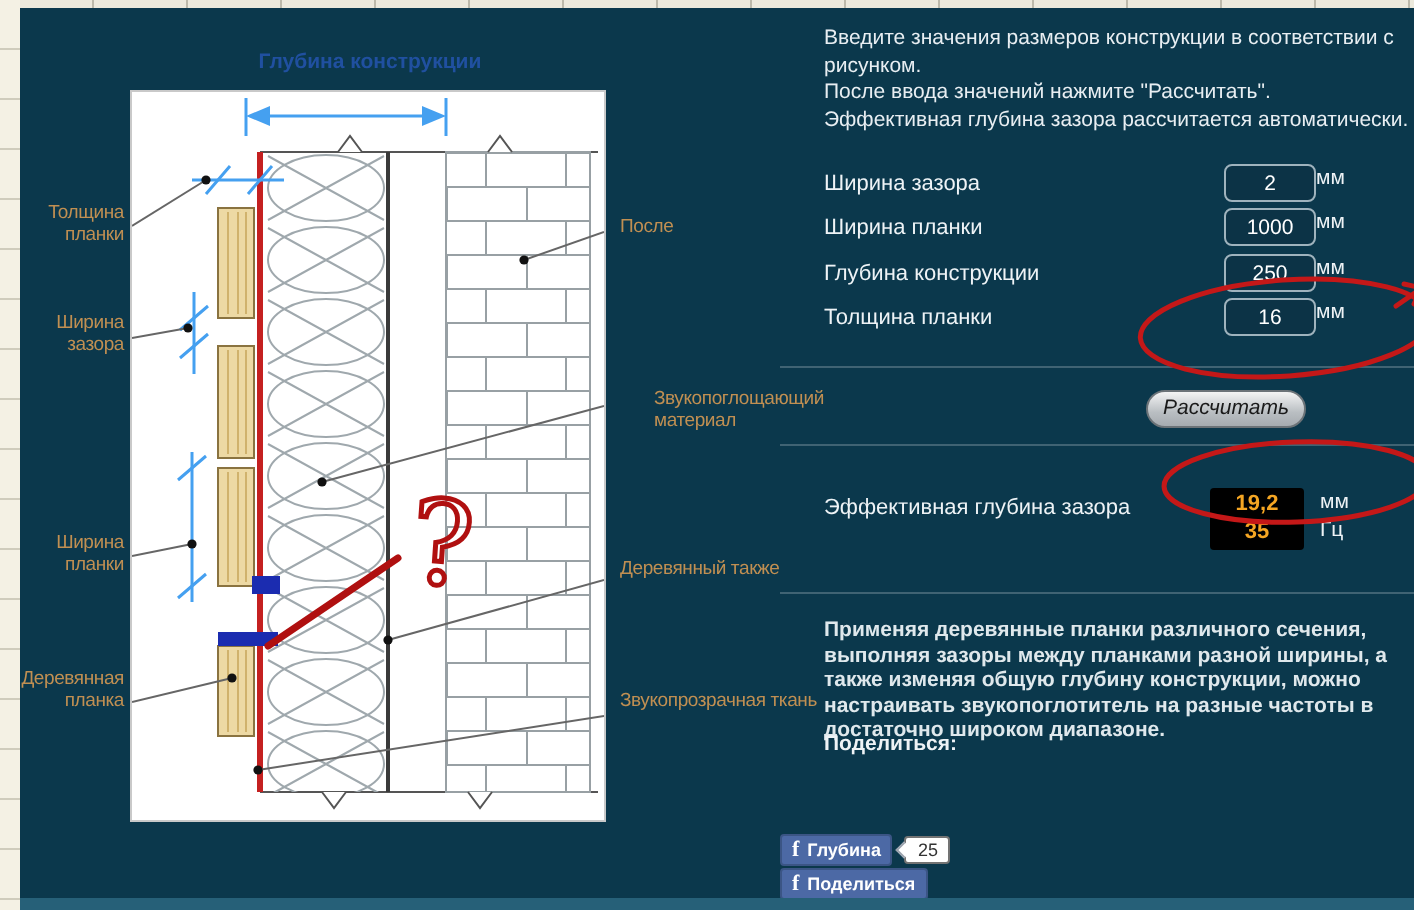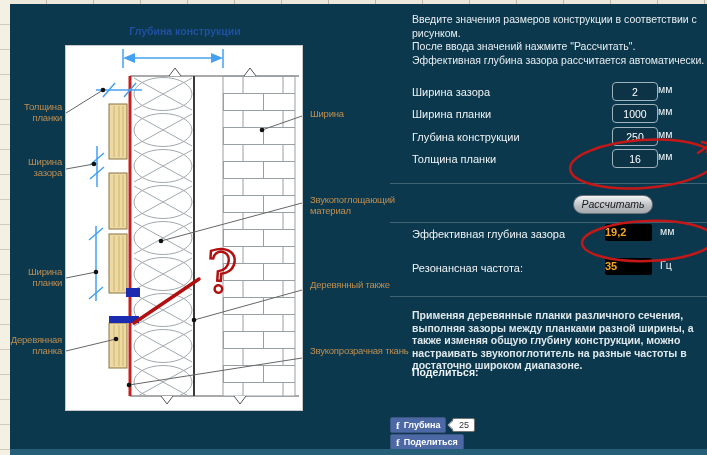--- a/index.html
+++ b/index.html
@@ -30,21 +30,21 @@
     color:#2050a0;font-size:10.5px;font-weight:bold;
   }
   .diagram-box{
     position:absolute;left:55px;top:41px;width:238px;height:366px;background:#ffffff;
     border:1px solid #c9c9c9;box-sizing:border-box;
   }
   .dlab{position:absolute;color:#c08f52;font-size:9.5px;line-height:11px;letter-spacing:-0.2px;}
   .dlab.left{left:0;width:52px;text-align:right;}
   .dlab.right{left:300px;width:100px;text-align:left;}
   .dl-1{top:97px;}  .dl-2{top:152px;} .dl-3{top:262px;} .dl-4{top:330px;}
-  .dr-1{top:104px;} .dr-2{top:190px;} .dr-3{top:275px;} .dr-4{top:341px;}
+  .dr-1{top:104px;} .dr-2{top:190px;margin-left:17px;} .dr-3{top:275px;} .dr-4{top:341px;}
 
   
   .intro{position:absolute;left:402px;top:9px;width:300px;font-size:10.5px;line-height:13.5px;color:#e8eef2;}
   .sep{position:absolute;left:380px;width:317px;height:1px;background:rgba(255,255,255,0.22);}
   .sep-1{top:179px;} .sep-2{top:218px;} .sep-3{top:292px;}
 
   .form-row{position:absolute;left:402px;width:295px;height:18px;}
   .fr-1{top:78px;} .fr-2{top:100px;} .fr-3{top:123px;} .fr-4{top:145px;}
   .form-row .flabel{font-size:11px;color:#eef3f6;line-height:17px;}
   .form-row input{
@@ -56,26 +56,26 @@
   .form-row .unit{position:absolute;left:246px;top:1px;font-size:10.5px;color:#eef3f6;}
 
   .calc-btn{
     position:absolute;left:563px;top:191px;width:80px;height:19px;
     border:1px solid #6c7378;border-radius:10px;
     background:linear-gradient(#f4f4f4,#b9bec2 60%,#a6abb0);
     color:#1a1a1a;font-size:10.5px;line-height:17px;text-align:center;cursor:pointer;
     font-family:"Liberation Sans","DejaVu Sans",sans-serif;padding:0;font-style:italic;
   }
   .result-row{position:absolute;left:402px;width:295px;height:18px;}
-  .rr-1{top:220px;} .rr-2{top:254px;}
+  .rr-1{top:240px;} .rr-2{top:254px;}
   .result-row .flabel{font-size:11px;color:#eef3f6;line-height:17px;}
   .result-box{
     position:absolute;left:193px;top:0;width:47px;height:17px;background:#000000;
     border-radius:2px;color:#f5a623;font-size:11px;font-weight:bold;
-    line-height:17px;
+    text-align:center;line-height:17px;
   }
   .result-row .unit{position:absolute;left:248px;top:1px;font-size:10.5px;color:#eef3f6;}
 
   .desc{position:absolute;left:402px;top:305px;width:296px;font-size:10.5px;line-height:12.5px;color:#dfe8ec;font-weight:bold;}
   .note-title{position:absolute;left:402px;top:362px;font-size:10.5px;font-weight:bold;color:#eef3f6;}
   .note-text{position:absolute;left:402px;top:375px;width:280px;font-size:10.5px;line-height:12.5px;color:#dfe8ec;}
 
   
   .fb-row{position:absolute;left:380px;display:flex;align-items:center;}
   .fb-like-row{top:413px;} .fb-share-row{top:430px;}
@@ -196,21 +196,21 @@
 
       <line x1="68" y1="277" x2="133" y2="233" stroke="#b01010" stroke-width="3.5" stroke-linecap="round"></line>
       <text x="140" y="246" font-family="DejaVu Serif,serif" font-size="58" fill="none" stroke="#b01010" stroke-width="2.5" transform="rotate(4 155 220)">?</text>
     </svg>
   </div>
 
   <div class="dlab left dl-1">Толщина планки</div>
   <div class="dlab left dl-2">Ширина зазора</div>
   <div class="dlab left dl-3">Ширина планки</div>
   <div class="dlab left dl-4">Деревянная планка</div>
-  <div class="dlab right dr-1">Ширина</div>
+  <div class="dlab right dr-1">После</div>
   <div class="dlab right dr-2">Звукопоглощающий материал</div>
   <div class="dlab right dr-3">Деревянный также</div>
   <div class="dlab right dr-4">Звукопрозрачная ткань</div>
 
   <div class="intro">
     <div>Введите значения размеров конструкции в соответствии с рисунком.</div>
     <div>После ввода значений нажмите "Рассчитать".</div>
     <div>Эффективная глубина зазора рассчитается автоматически.</div>
   </div>
 
@@ -238,21 +238,20 @@
   <div class="sep sep-1"></div>
   <button class="calc-btn">Рассчитать</button>
   <div class="sep sep-2"></div>
 
   <div class="result-row rr-1">
     <span class="flabel">Эффективная глубина зазора</span>
     <div class="result-box">19,2</div>
     <span class="unit">мм</span>
   </div>
   <div class="result-row rr-2">
-    <span class="flabel">Резонансная частота:</span>
     <div class="result-box">35</div>
     <span class="unit">Гц</span>
   </div>
 
   <div class="sep sep-3"></div>
 
   <div class="desc">Применяя деревянные планки различного сечения, выполняя зазоры между планками разной ширины, а также изменяя общую глубину конструкции, можно настраивать звукопоглотитель на разные частоты в достаточно широком диапазоне.</div>
   <div class="note-title">Поделиться:</div>
 
   <div class="fb-row fb-like-row">

